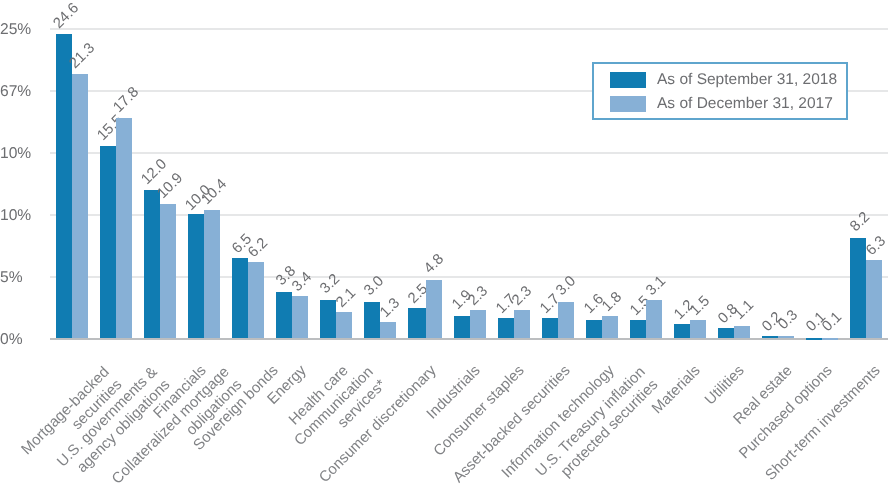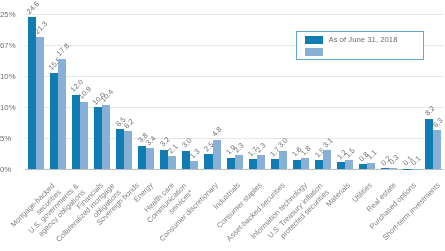--- a/index.html
+++ b/index.html
@@ -170,16 +170,17 @@
     </div>
     <div class="bar" style="background: rgb(16, 124, 178); left: 425.16px; width: 8.05px; top: 118.528px; height: 50.922px;"></div>
     <div class="dlabel" style="left: 424.885px; top: 107.164px;">8.2</div>
     <div class="bar" style="background: rgb(135, 176, 214); left: 433.21px; width: 8.05px; top: 130.327px; height: 39.123px;"></div>
     <div class="dlabel" style="left: 432.935px; top: 118.963px;">6.3</div>
     <div class="xlabel" style="width: 120px; height: 9.2px; left: 322.1px; top: 178.2px;">
       <div>Short-term investments</div>
     </div>
     <div id="legend" style="left: 296px; top: 31px; width: 127.5px; height: 28.5px;">
       <div class="lsw" style="background: rgb(16, 124, 178); left: 8.3px; top: 4.3px; width: 17.4px; height: 8.2px;"></div>
-      <div class="ltxt" style="left: 31.5px; top: 4px;">As of June 31, 2018</div>
+      <div class="ltxt" style="left: 31.5px; top: 4px;">As of September 31, 2018</div>
       <div class="lsw" style="background: rgb(135, 176, 214); left: 8.3px; top: 16.1px; width: 17.4px; height: 8.2px;"></div>
+      <div class="ltxt" style="left: 31.5px; top: 15.8px;">As of December 31, 2017</div>
     </div>
   </div>
 
 </body></html>

